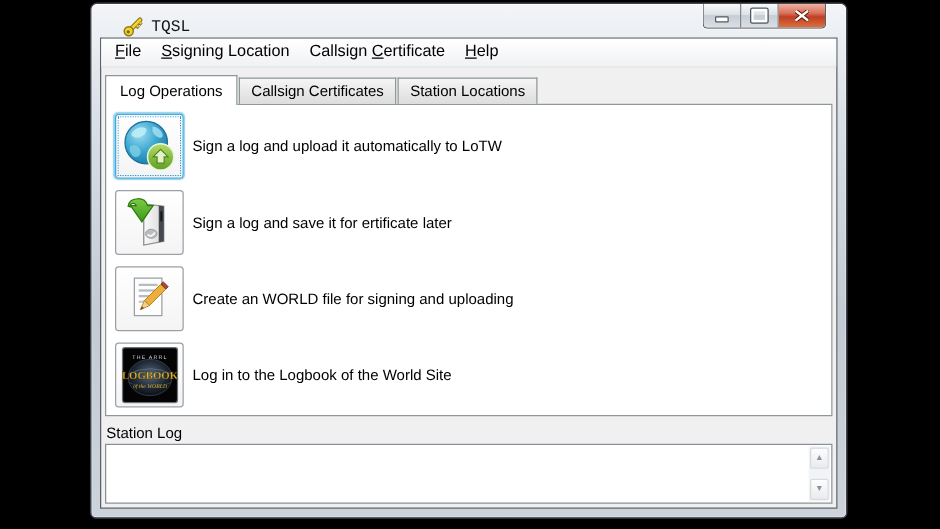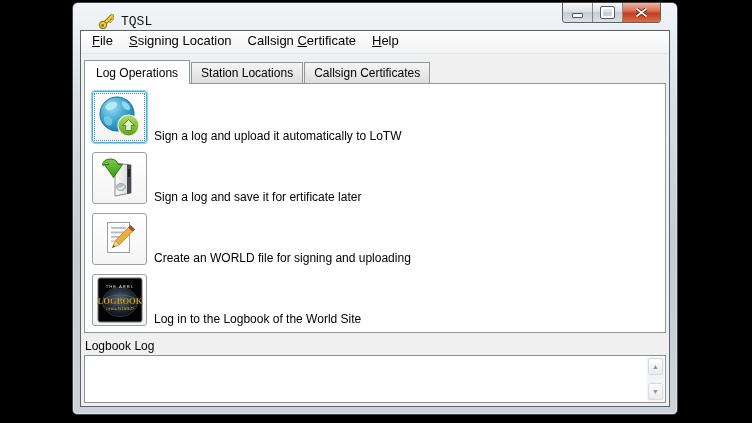--- a/index.html
+++ b/index.html
@@ -41,21 +41,21 @@
   
   .tabs{display:flex;align-items:flex-end;margin-left:1px;position:relative;z-index:2;font-size:12px;}
   .tab{border:1px solid #8f9899;border-bottom:none;margin-right:1px;
     background:linear-gradient(#f5f5f5,#dddddd);padding:3px 9px 3px 9px;color:#000;}
   .tab.active{background:#ffffff;padding:5px 11px 4px 11px;margin-bottom:-1px;}
 
   
   .panel{margin:0 1px;border:1px solid #8f9899;background:#fff;height:250px;
     position:relative;z-index:1;padding:7px;box-sizing:border-box;
     display:flex;flex-direction:column;gap:9px;flex:none;}
-  .action-row{display:flex;align-items:flex-end;gap:7px;}
+  .action-row{display:flex;align-items:center;gap:7px;}
   .icon-btn{width:55px;height:52px;flex:none;display:flex;align-items:center;justify-content:center;
     background:linear-gradient(#ffffff,#f4f4f4);border:1px solid #9aa0a6;border-radius:3px;box-sizing:border-box;}
   .icon-btn.focused{border:1px solid #48a8d8;box-shadow:0 0 1px 1px #8ed0ef;
     outline:1px dotted #2f93c8;outline-offset:-3px;}
   .action-label{font-size:12px;color:#000;}
 
   
   .status-label{margin:6px 2px 2px 2px;font-size:12px;color:#000;flex:none;}
   .status-box{margin:0 1px 1px 1px;flex:1;background:#fff;border:1px solid #898f98;position:relative;min-height:38px;}
   .scrollbar{position:absolute;top:1px;right:1px;bottom:1px;width:17px;background:#f2f3f5;
@@ -104,22 +104,22 @@
         <span class="menu-item"><span></span><span class="mn">F</span><span>ile</span></span>
         <span class="menu-item"><span></span><span class="mn">S</span><span>signing Location</span></span>
         <span class="menu-item"><span>Callsign </span><span class="mn">C</span><span>ertificate</span></span>
         <span class="menu-item"><span></span><span class="mn">H</span><span>elp</span></span>
       </div>
 
       <div class="dialog">
 
         <div class="tabs">
           <div class="tab active">Log Operations</div>
+          <div class="tab">Callsign Certificates</div>
           <div class="tab">Station Locations</div>
-          <div class="tab">Callsign Certificates</div>
         </div>
 
         <div class="panel">
 
           <div class="action-row">
             <div class="icon-btn focused">
               <svg width="44" height="44" viewBox="0 0 44 44">
                 <defs>
                   <radialGradient id="gOcean" cx="35%" cy="30%" r="75%">
                     <stop offset="0%" stop-color="#9fdef2"></stop>
@@ -204,21 +204,21 @@
                 <text x="23" y="10.5" font-size="4.2" fill="#d9dde1" text-anchor="middle" font-family="Liberation Sans, sans-serif" letter-spacing="1">THE ARRL</text>
                 <text x="23" y="26.5" font-size="8.6" font-weight="bold" fill="url(#gGold)" stroke="#4a3605" stroke-width=".25" text-anchor="middle" font-family="Liberation Serif, serif">LOGBOOK</text>
                 <text x="23" y="33" font-size="4.6" font-style="italic" fill="#d2a62c" text-anchor="middle" font-family="Liberation Serif, serif">of the WORLD</text>
               </svg>
             </div>
             <span class="action-label">Log in to the Logbook of the World Site</span>
           </div>
 
         </div>
 
-        <div class="status-label">Logbook Log</div>
+        <div class="status-label">Station Log</div>
         <div class="status-box">
           <span></span>
           <div class="scrollbar">
             <div class="scroll-btn">▲</div>
             <div class="scroll-btn">▼</div>
           </div>
         </div>
 
       </div>
     </div>

